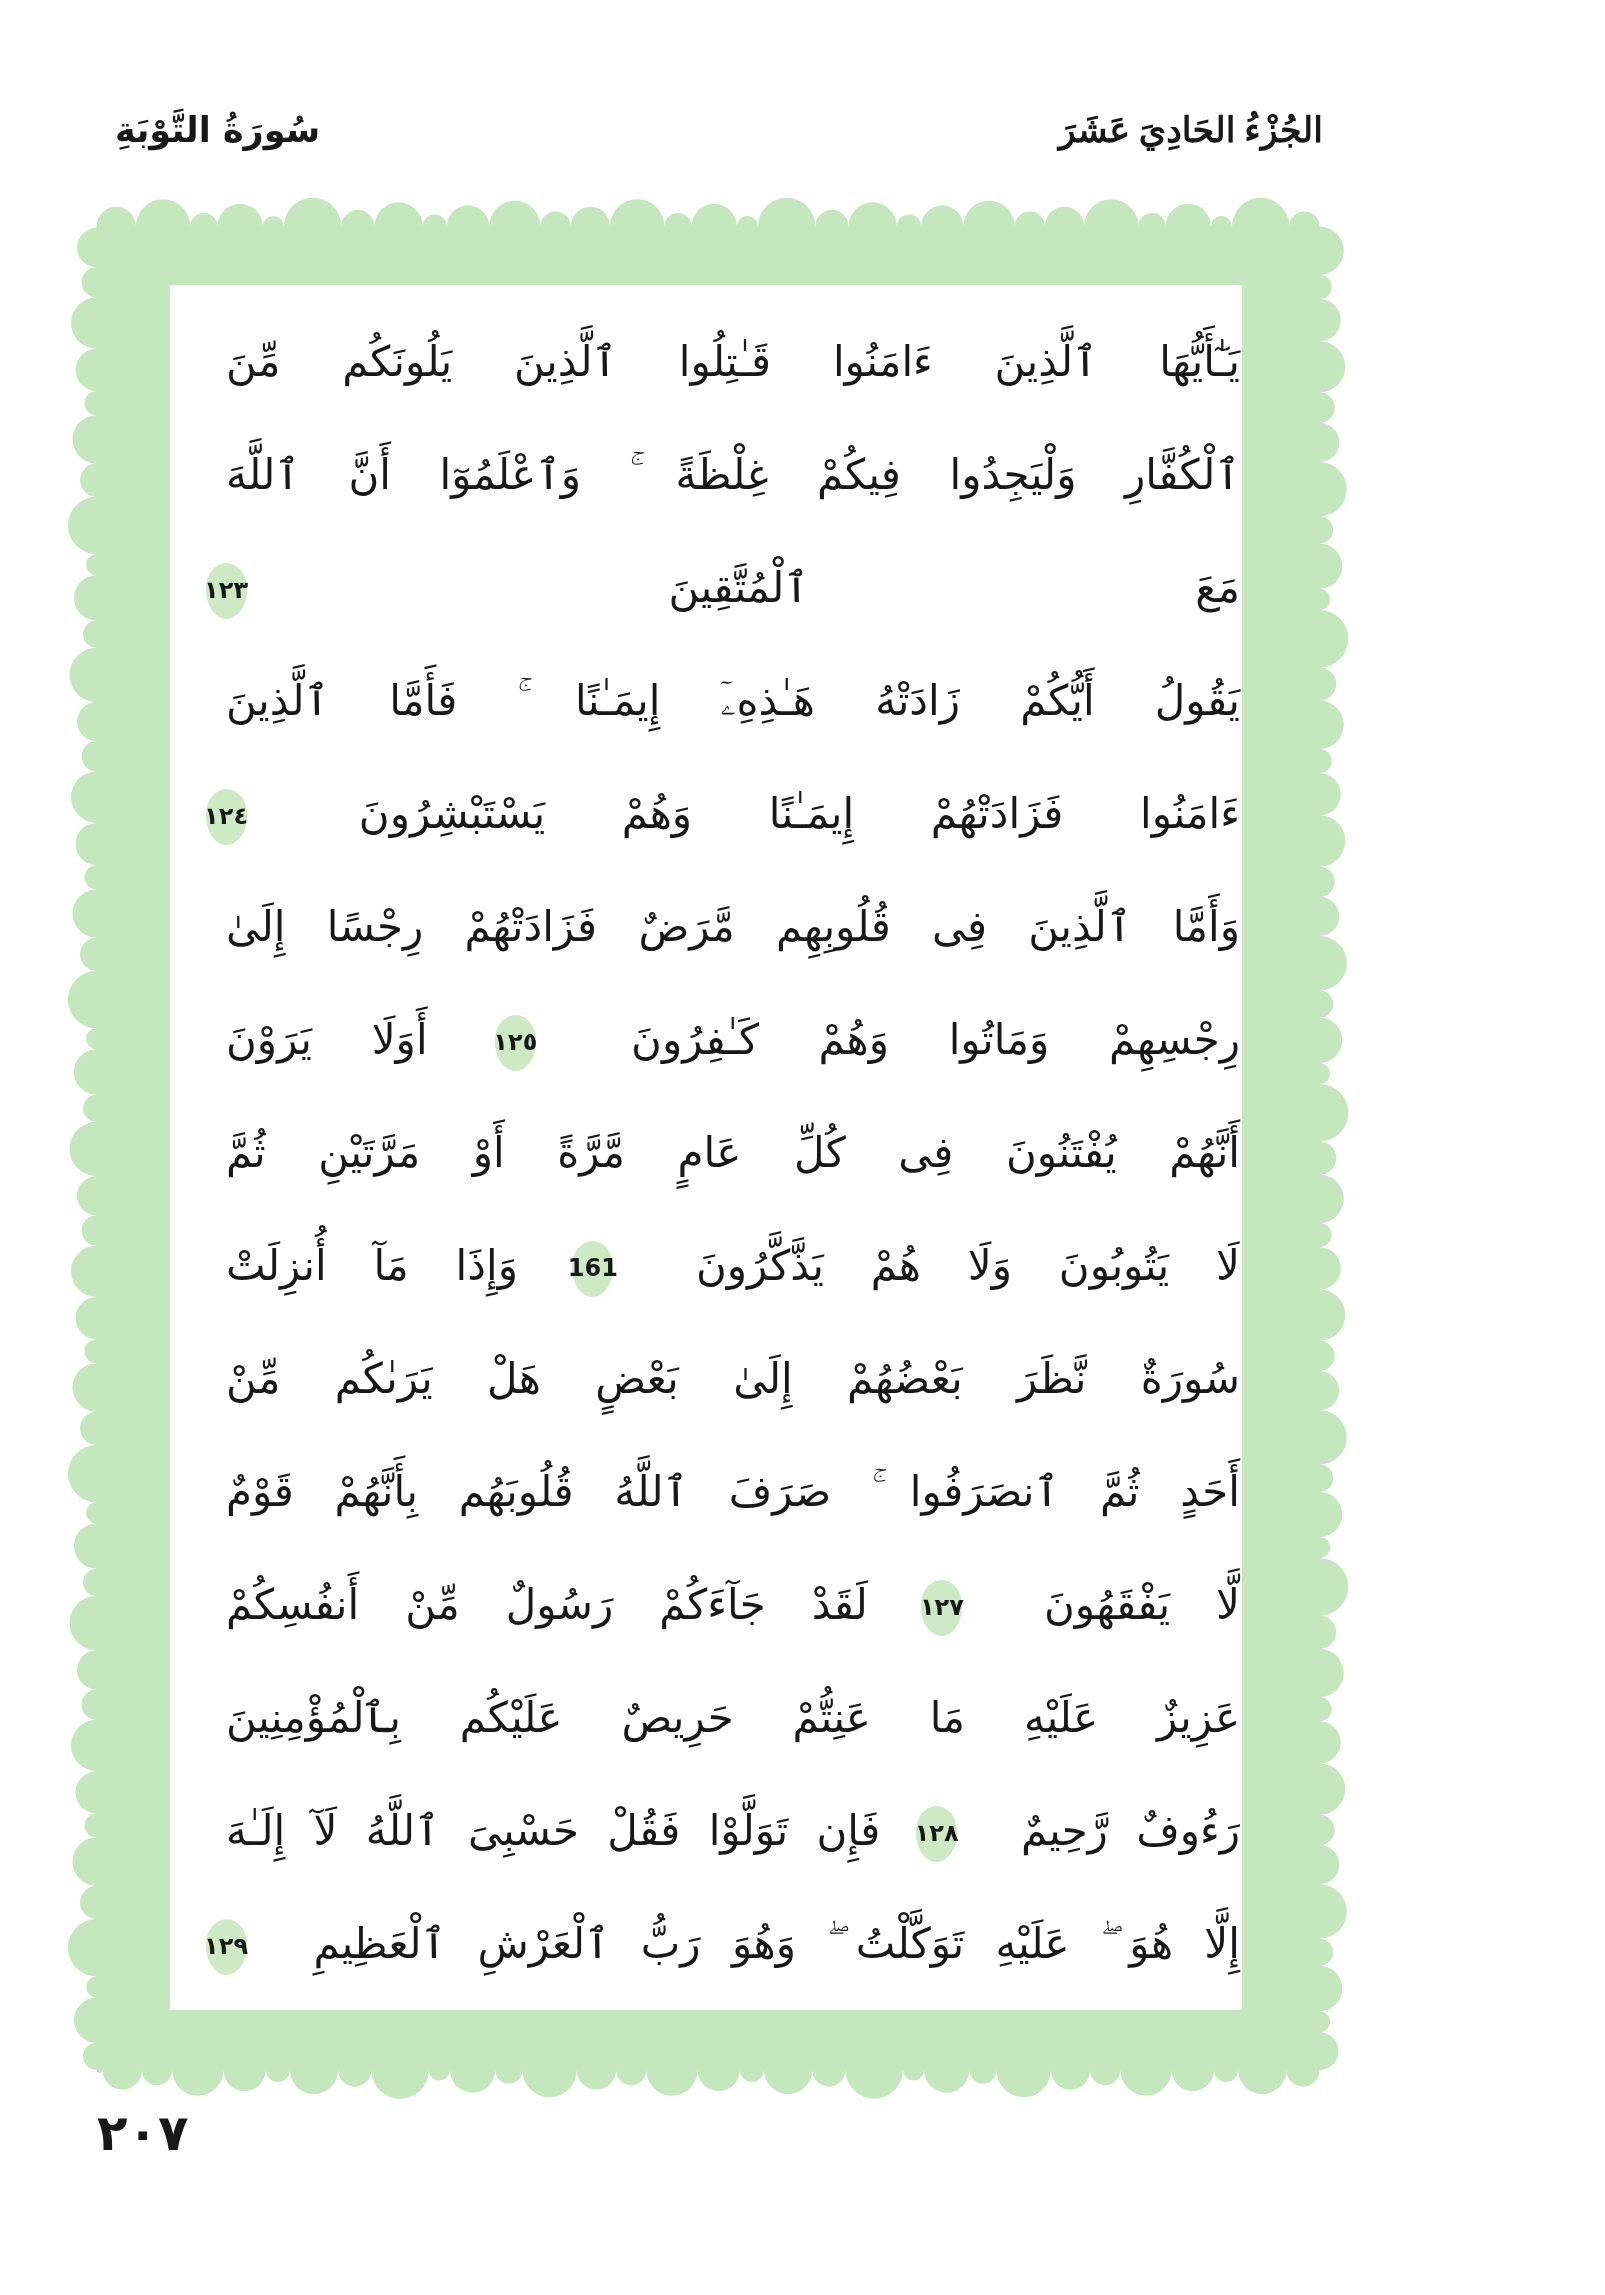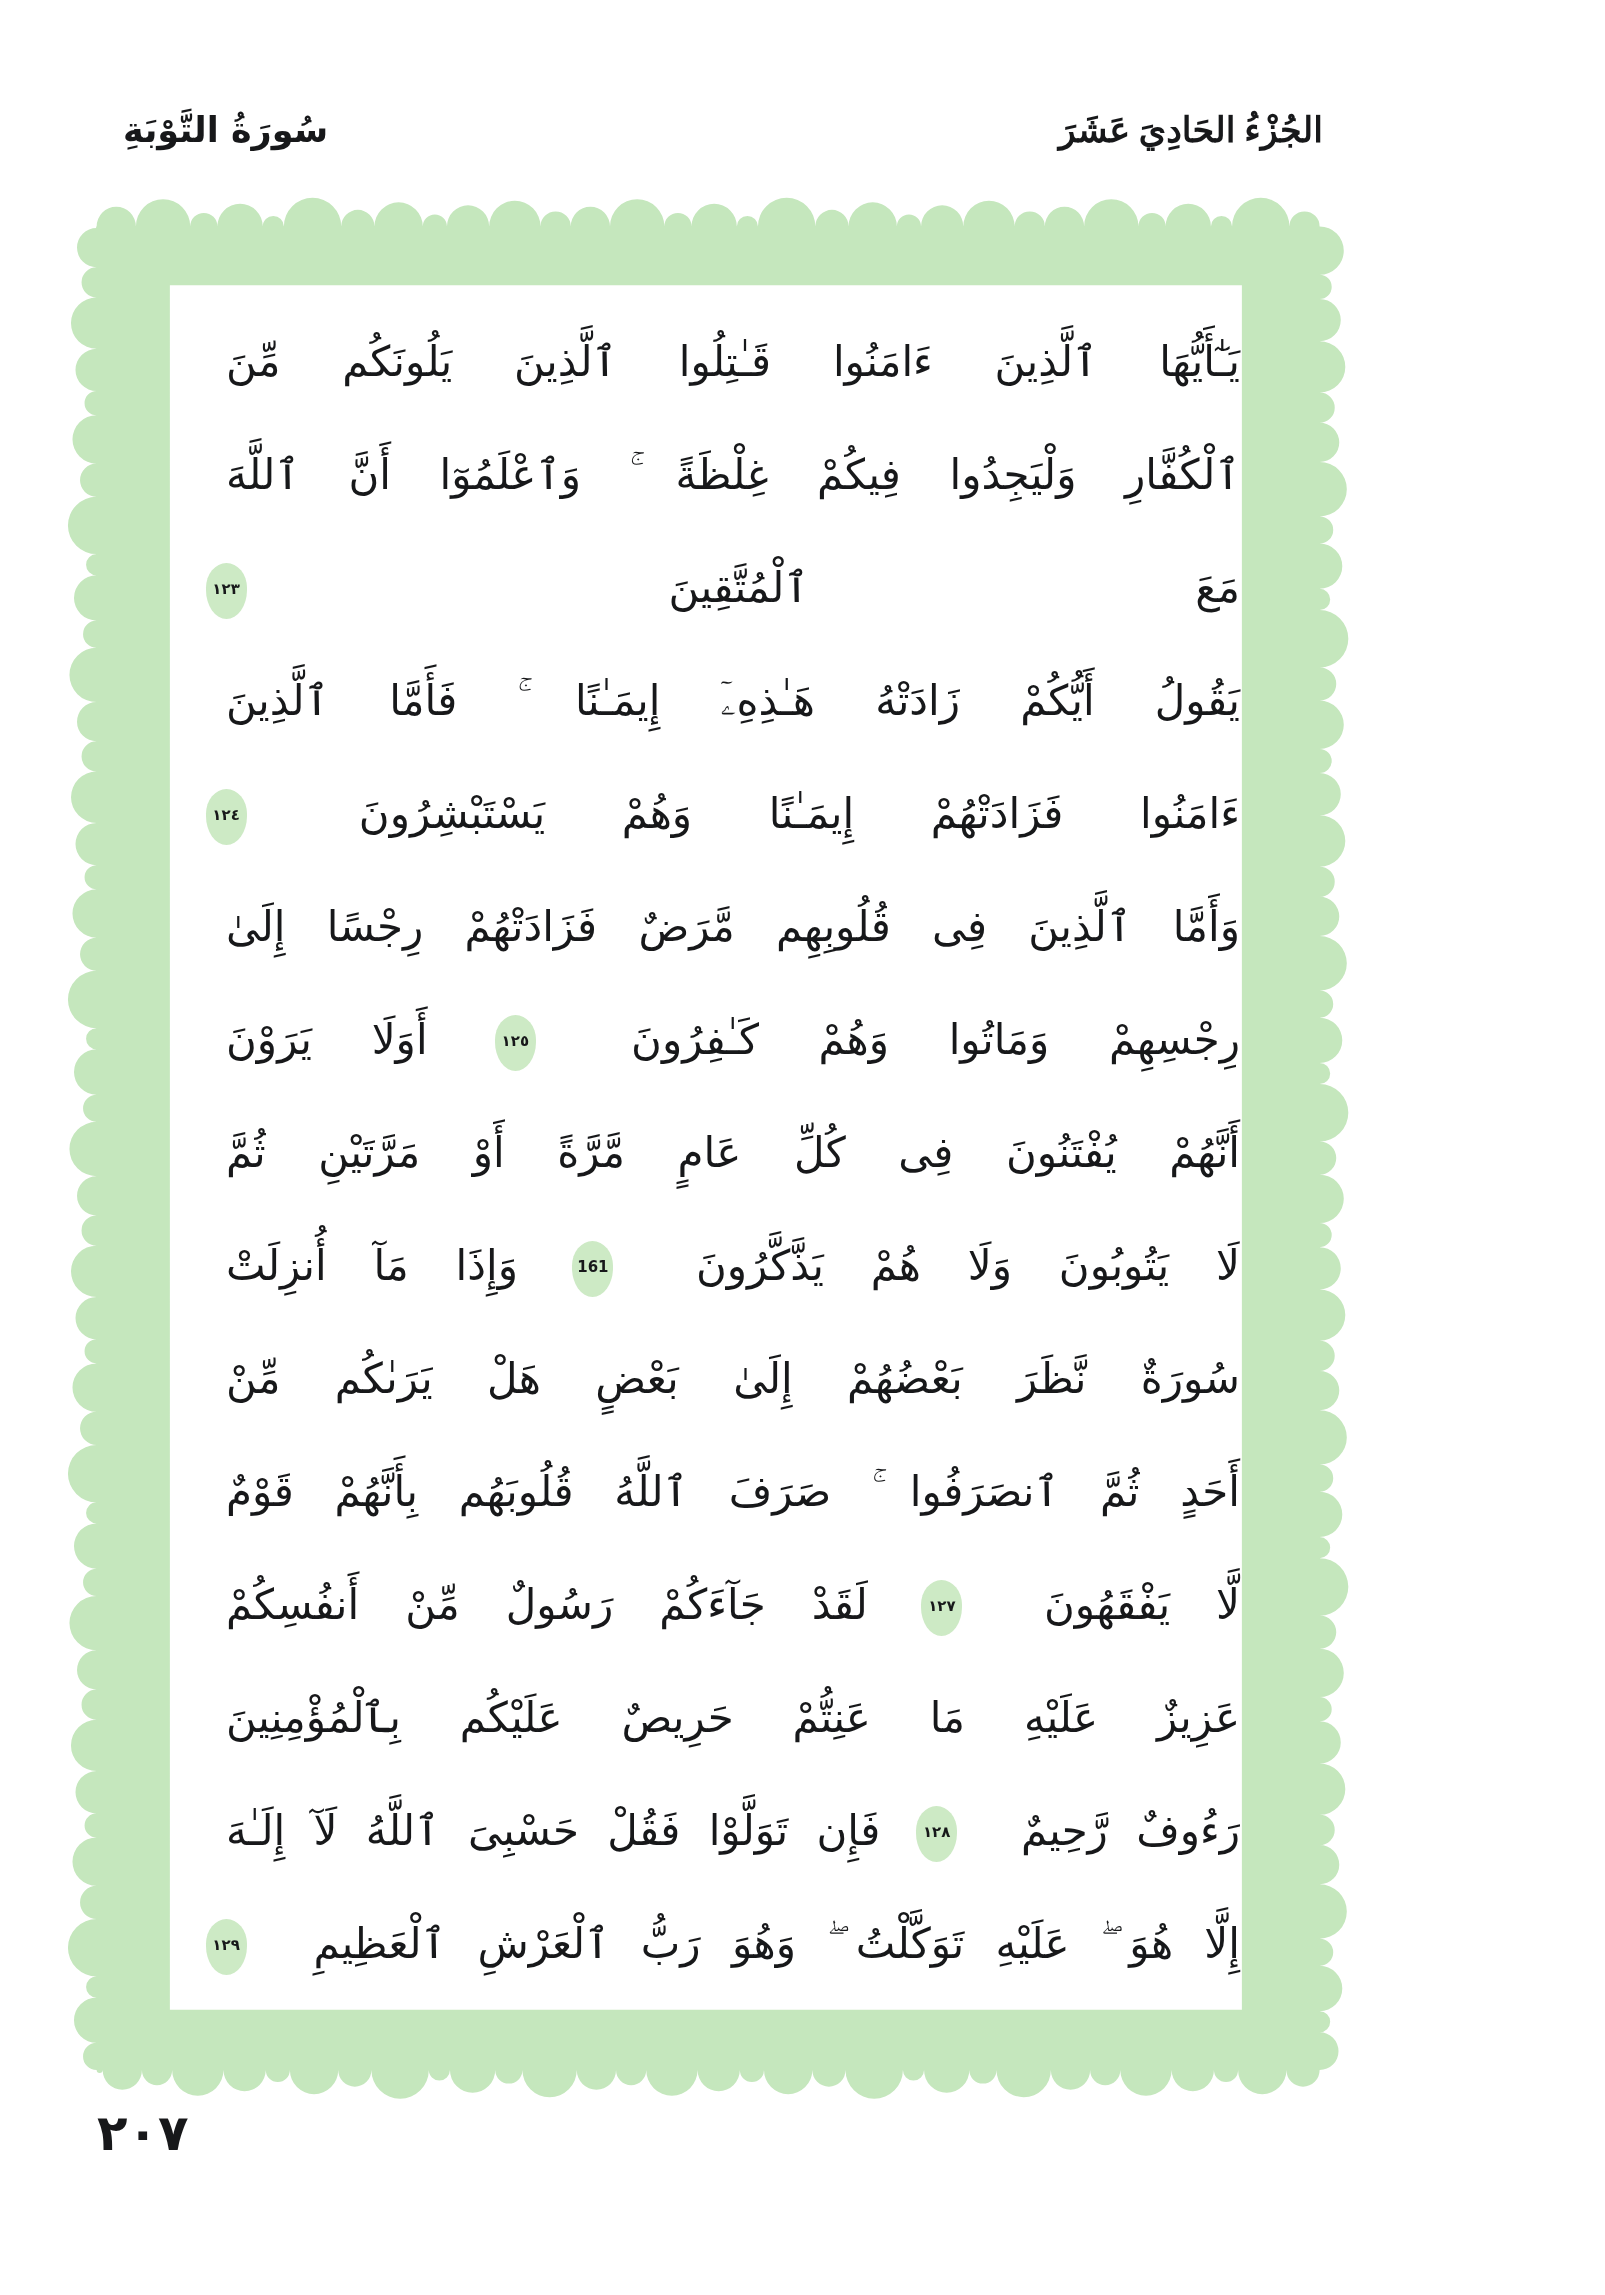--- a/index.html
+++ b/index.html
@@ -8,21 +8,21 @@
     background:#ffffff;
     font-family:"DejaVu Sans", sans-serif;
     overflow:hidden;
   }
   .page{position:absolute;inset:0;background:var(--bg,#fff);}
   .hdr{
     position:absolute;top:110px;
     font-size:35px;font-weight:700;color:var(--ink,#17181a);
     direction:rtl;white-space:nowrap;
   }
-  .hdr-left{left:115px;margin-left:8px;}
+  .hdr-left{left:115px;}
   .hdr-right{right:282px;font-family:Liberation Serif, serif;}
   svg.frame{position:absolute;left:0;top:0;}
   .text-area{
     position:absolute;left:198px;top:305px;width:1042px;height:1693px;
     direction:rtl;
   }
   .qline{
     height:113px;line-height:113px;
     font-size:42px;color:var(--ink,#17181a);
     text-align:justify;text-align-last:justify;
@@ -30,21 +30,21 @@
   }
   .seg{white-space:normal;margin-left:28px;}
   .marker{
     display:inline-flex;align-items:center;justify-content:center;
     width:41px;height:56px;
     background:var(--marker,#cdeac5);
     border-radius:52% 52% 52% 52% / 46% 46% 54% 54%;
     vertical-align:middle;margin:0 7.6px;
   }
   .marker .num{
-    font-size:15px;font-weight:700;color:var(--ink,#17181a);
+    font-size:24px;font-weight:700;color:var(--ink,#17181a);
     line-height:1;transform:translateY(-1.5px);
   }
   .page-number{
     position:absolute;left:97px;top:2104px;width:1223px;
     text-align:left;font-size:50px;font-weight:700;
     color:var(--ink,#17181a);
   }
 </style>
 </head>
 <body>

